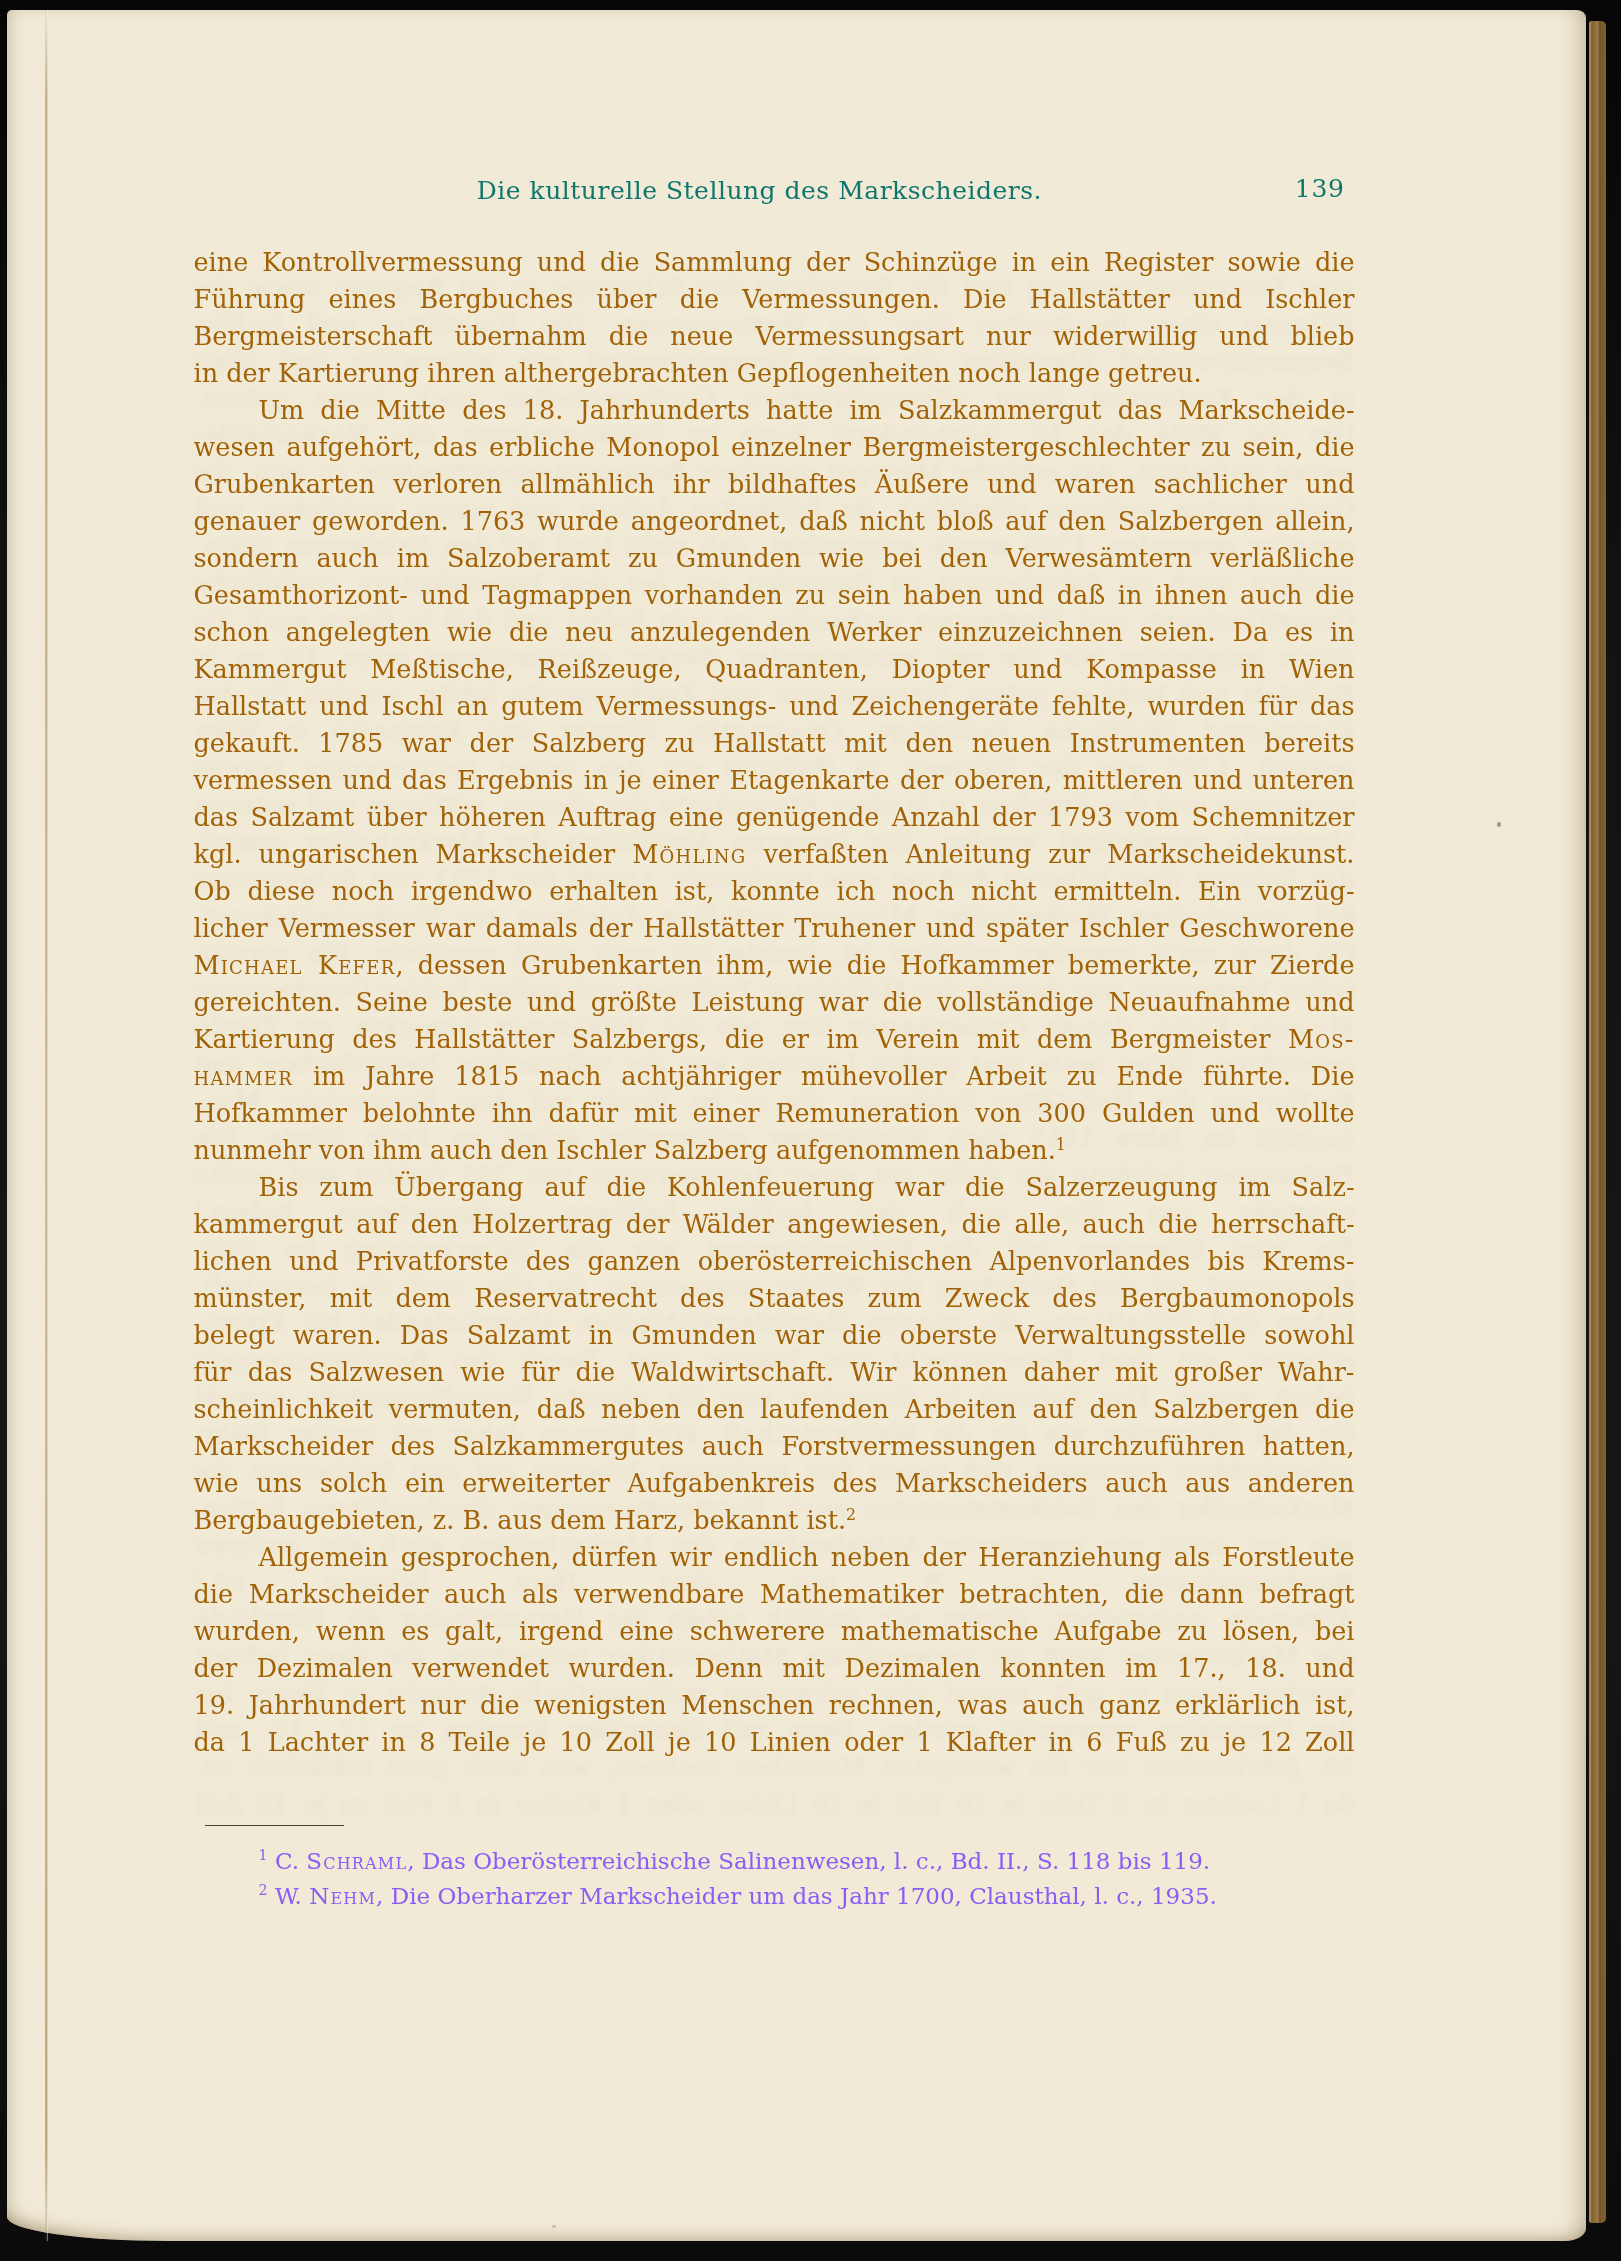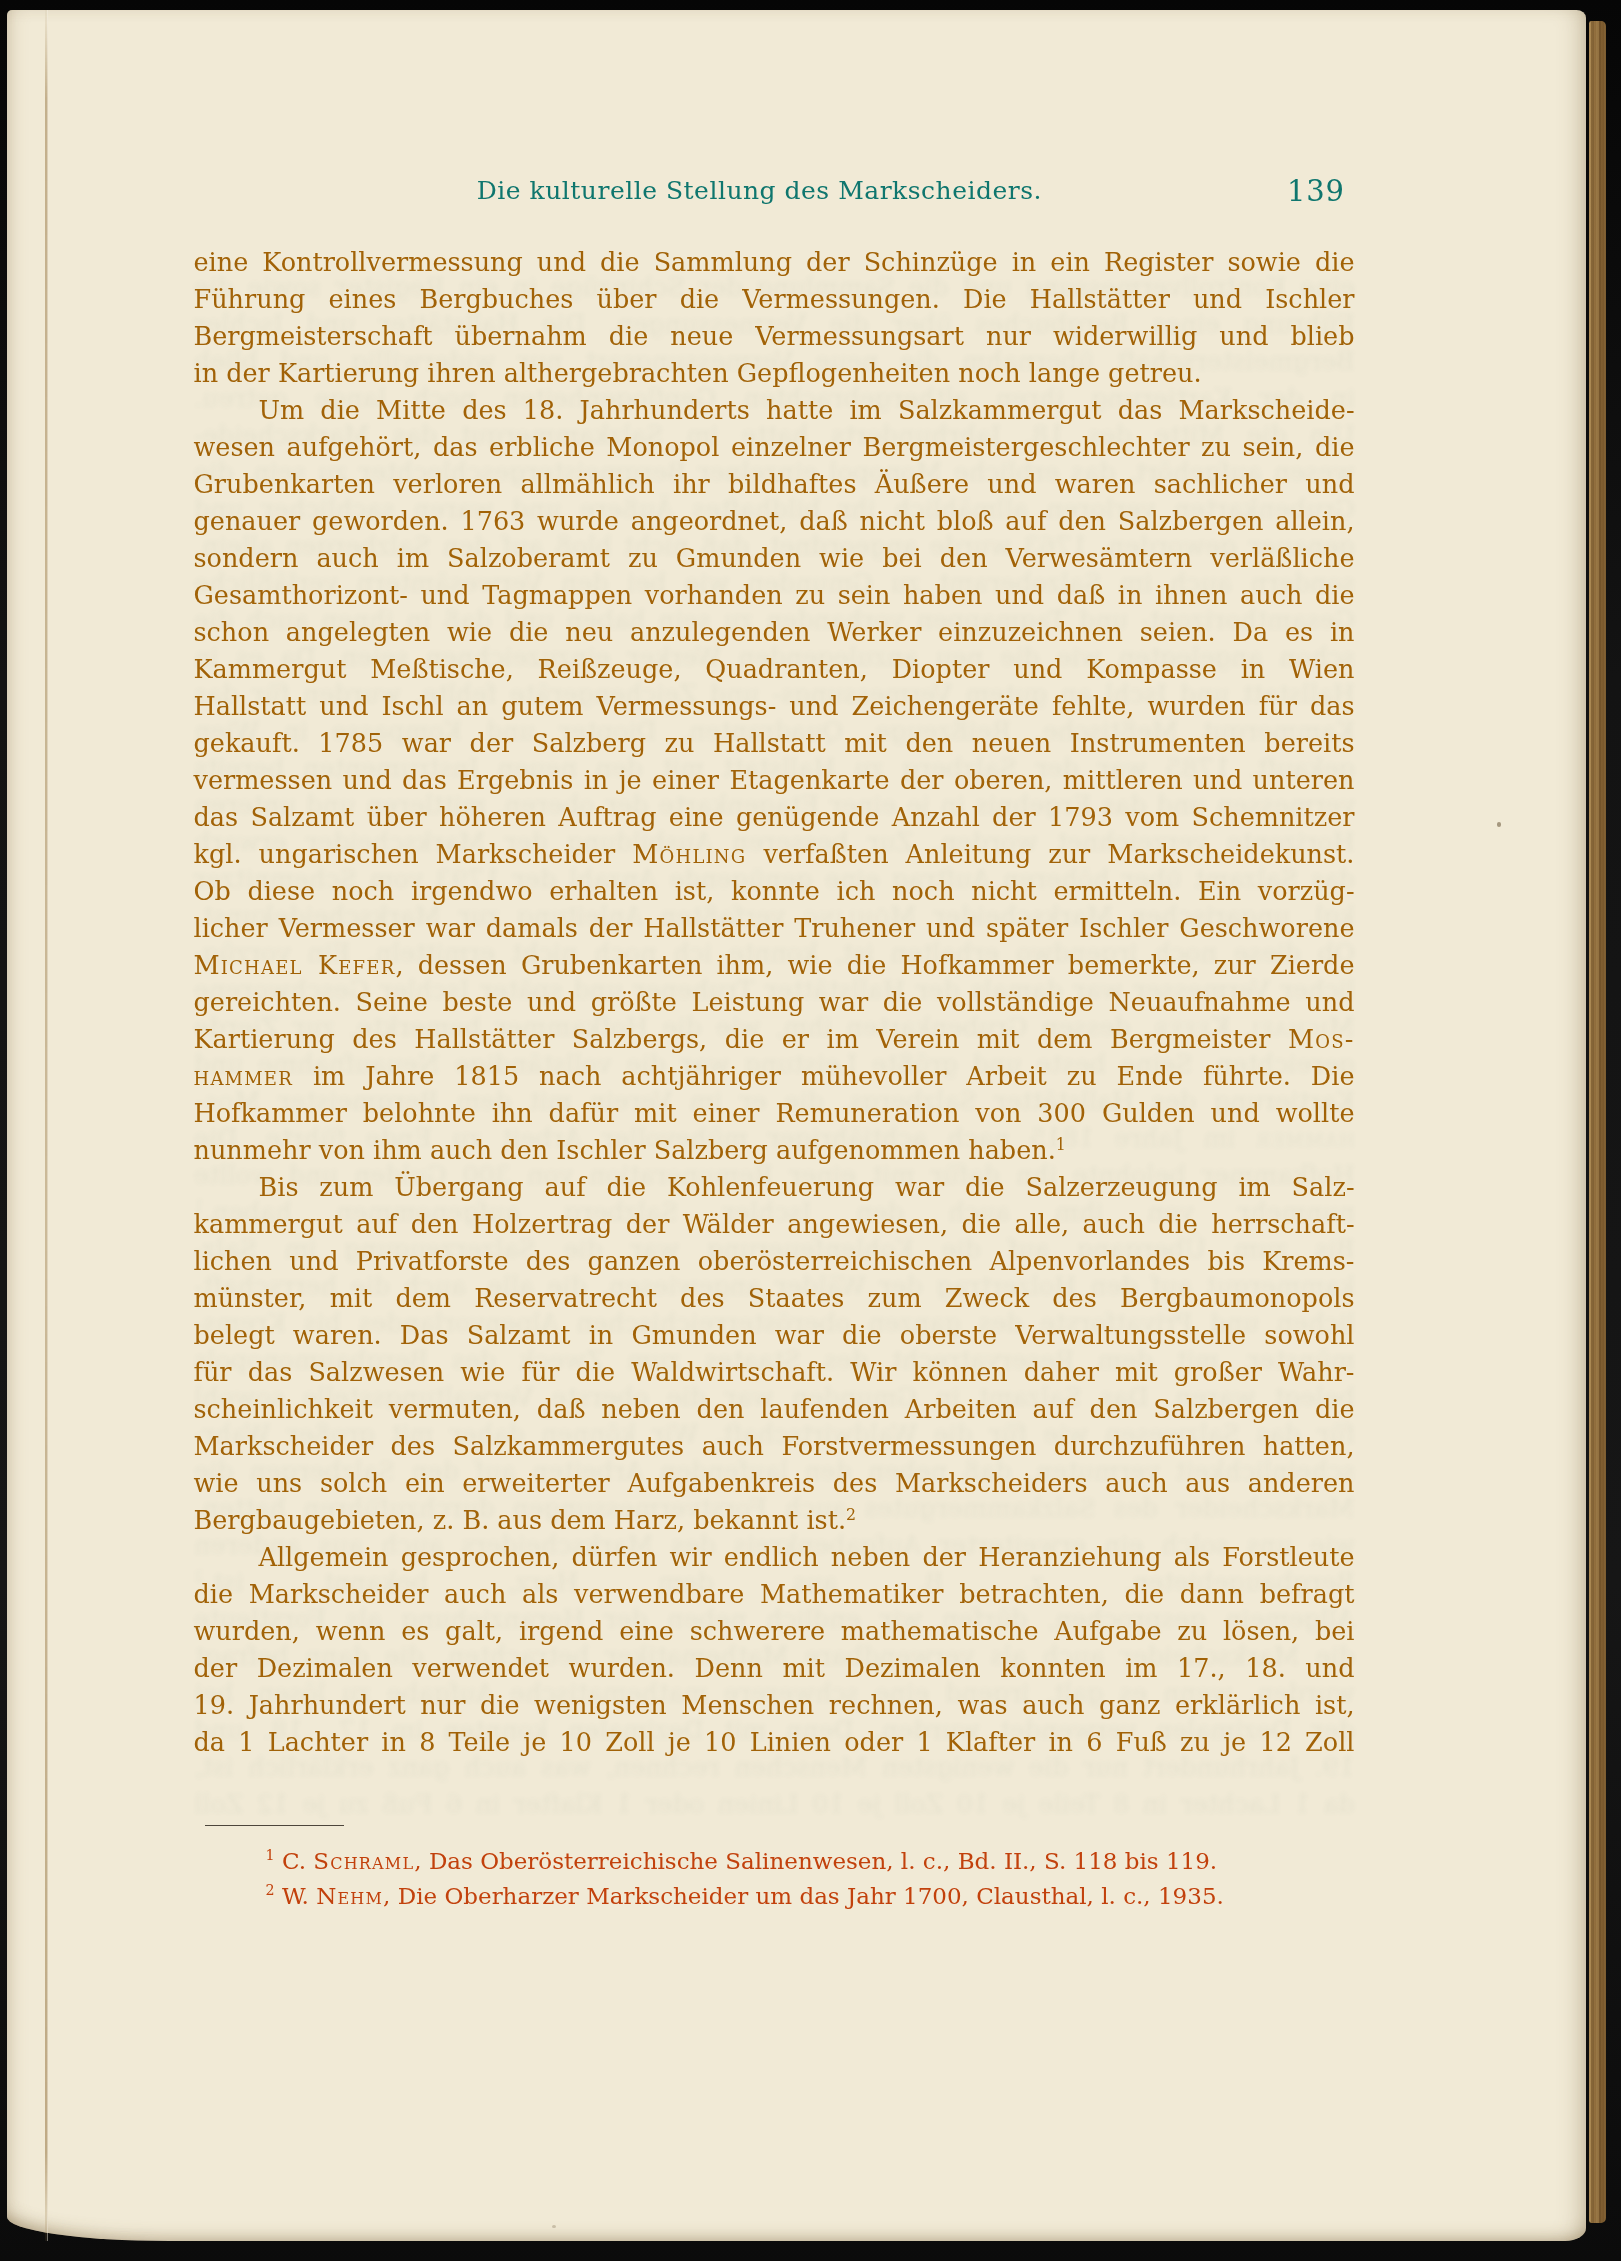--- a/index.html
+++ b/index.html
@@ -26,33 +26,33 @@
   .edge-strip{position:absolute;left:1589px;top:21px;width:17px;height:2202px;
           background:repeating-linear-gradient(90deg,#cdb68c 0 2.4px,#a68c62 2.4px 4.9px,#bda276 4.9px 7.3px),
                      linear-gradient(90deg,#d8c49c,#9c8258);
           background-blend-mode:multiply;border-radius:2.4px 4.9px 4.9px 2.4px;}
   .speck{position:absolute;border-radius:50%;background:rgba(90,70,40,.5);}
   
   .content{position:absolute;left:187px;top:0;width:1161px;color:#3a352d;}
   .pg-header{position:absolute;left:0;top:166px;width:100%;height:34px;
              font-size:25px;letter-spacing:0.5px;color:#0f766e;}
   .pg-title{display:block;text-align:center;transform:translateX(-14.6px);}
-  .pg-num{position:absolute;right:9.7px;top:-1.6px;font-size:29px;letter-spacing:0.8px;text-align:right;}
+  .pg-num{position:absolute;right:9.7px;top:-1.6px;font-size:25px;letter-spacing:0.8px;text-align:right;}
   .body-text{position:absolute;left:0;top:234px;width:100%;font-size:25.5px;
              color:#a16207;}
   .line{height:37px;line-height:37px;text-align:justify;text-align-last:justify;
         text-justify:inter-word;}
   .line.noj{text-align:center;text-align-last:left;}
   .line.ind{padding-left:65px;}
   .sc{font-variant:small-caps;letter-spacing:1.2px;}
   sup{font-size:.62em;line-height:0;vertical-align:super;}
   .fn-rule{position:absolute;left:11.4px;top:1815px;width:139px;height:1.6px;
            background:#4d463c;}
-  .footnotes{position:absolute;left:12px;top:1834px;width:100%;font-size:23px;
-             color:#c2410c;}
+  .footnotes{position:absolute;left:5px;top:1834px;width:100%;font-size:23px;
+             color:#8b5cf6;}
   .fn-line{height:35px;line-height:35px;padding-left:60px;}
   
   .ghost{position:absolute;left:187px;top:259px;width:1161px;font-size:25.5px;
          transform:scaleX(-1);filter:blur(2.4px);opacity:.055;color:#3c6350;
          pointer-events:none;}
   .ghost .line{text-align:justify;text-align-last:justify;}
 </style>
 </head>
 <body>
 

